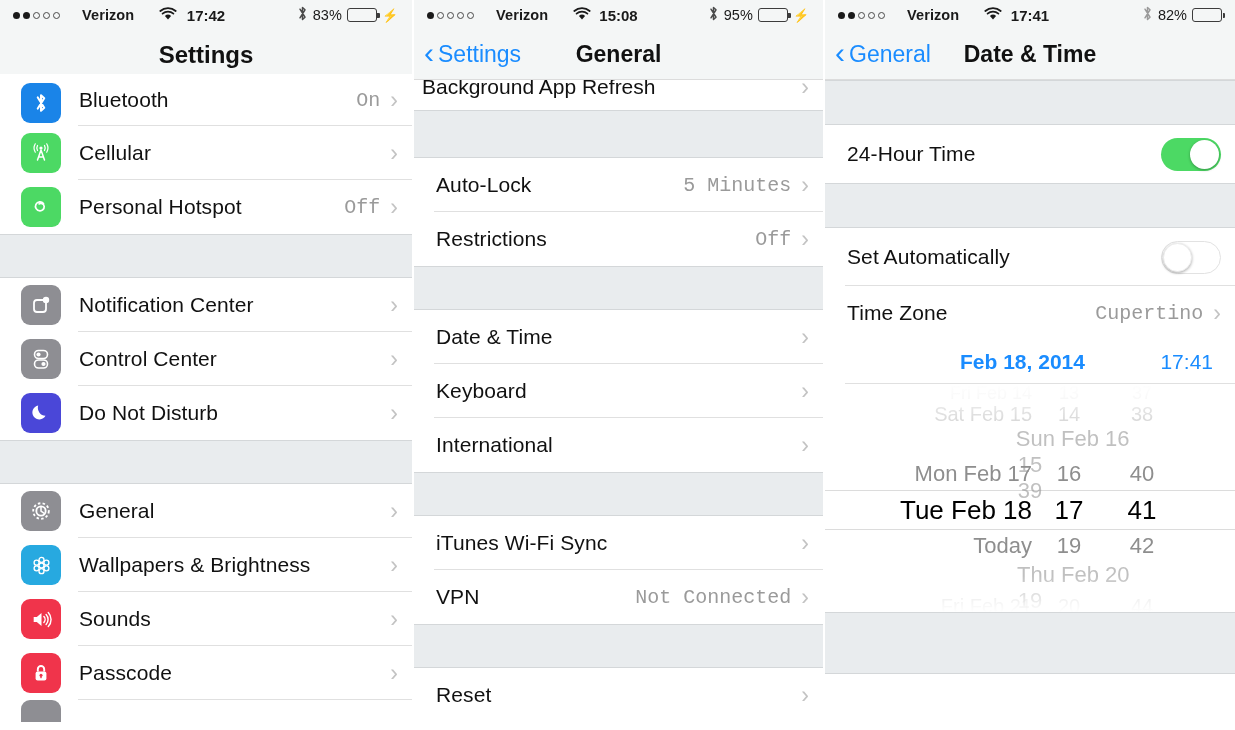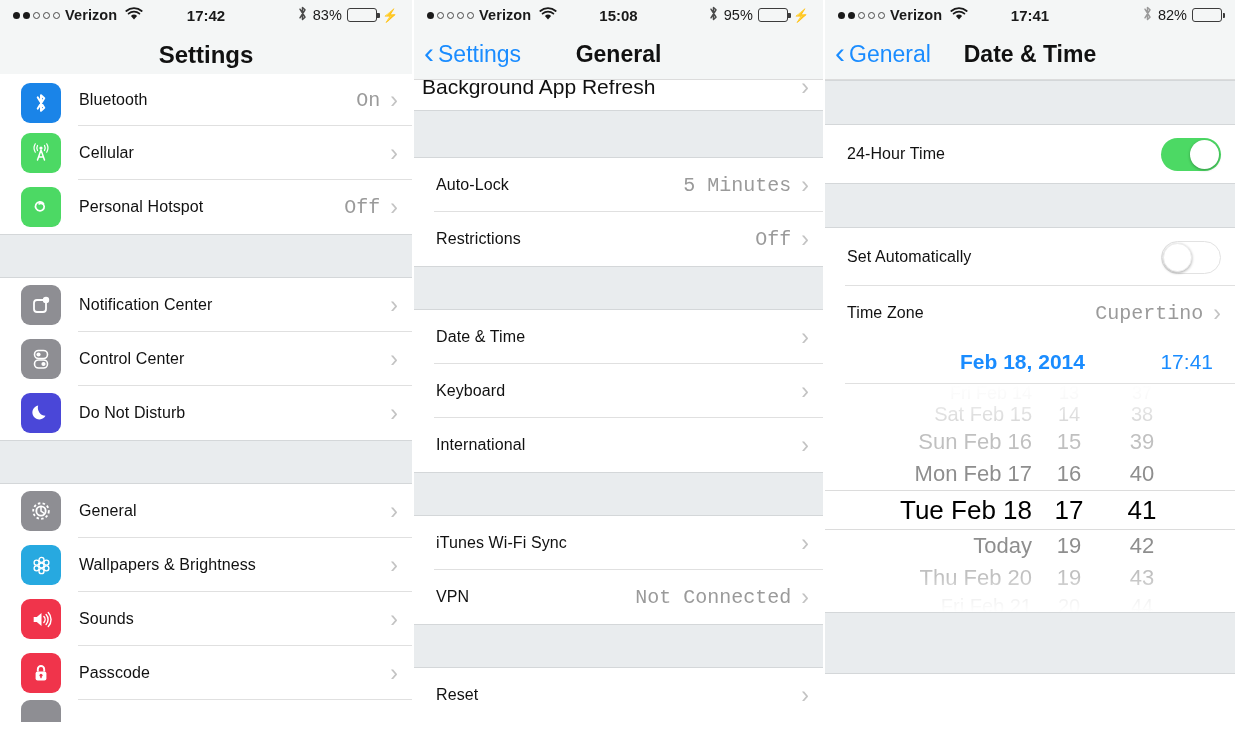--- a/index.html
+++ b/index.html
@@ -16,21 +16,21 @@
   .panel.p3 { width: 412px; }
   .panel.p2, .panel.p3 { border-left: 2px solid #ffffff; }
 
   
   .statusbar {
     height: 30px; display: flex; align-items: center;
     background: #f4f6f6; padding: 0 13px;
     font-size: 15px; font-weight: bold; color: #1a1a1a;
     position: relative;
   }
-  .sb-left { display: flex; align-items: center; gap: 5px; }
+  .sb-left { display: flex; align-items: center; gap: 22px; }
   .dots { display: flex; align-items: center; gap: 3px; }
   .dot { width: 7px; height: 7px; border-radius: 50%; }
   .dot.on { background: #1a1a1a; }
   .dot.off { background: transparent; border: 1.3px solid #4a4a4a; width: 7px; height: 7px; }
   .carrier { font-size: 14.5px; font-weight: bold; letter-spacing: .1px; }
   .wifi { margin-left: 3px; display: inline-block; }
   .sb-center {
     position: absolute; left: 0; right: 0; text-align: center;
     font-size: 15px; font-weight: bold; pointer-events: none;
   }
@@ -79,21 +79,21 @@
     position: absolute; bottom: 0; height: 1px; background: #e0e0e0;
     right: 0;
   }
   .row.icon-row .sep { left: 78px; }
   .row.plain .sep { left: 20px; }
   .icon {
     width: 40px; height: 40px; border-radius: 9px; margin-left: 21px;
     display: flex; align-items: center; justify-content: center;
     color: #fff; flex: none;
   }
-  .label { font-size: 16px; color: #111; margin-left: 18px; letter-spacing: .1px; }
+  .label { font-size: 21px; color: #111; margin-left: 18px; letter-spacing: .1px; }
   .row.plain .label { margin-left: 22px; }
   .value { margin-left: auto; font-size: 20px; color: #9a9a9a; font-family: Liberation Mono, monospace; }
   .chev {
     margin-left: 12px; color: #c3c3c3; font-size: 23px; font-weight: 300;
     line-height: 1;
   }
   .value + .chev { margin-left: 10px; }
   .row .chev.solo { margin-left: auto; }
 
   
@@ -127,21 +127,21 @@
     display: flex; align-items: center; height: 32px;
     font-size: 22px; color: #8e8e8e;
   }
   .pk-c1 { width: 215px; text-align: right; padding-right: 8px; }
   .pk-c2 { width: 58px; text-align: center; }
   .pk-c3 { width: 88px; text-align: center; }
   .pk-row.r-sel {
     color: #000000; font-size: 26px; font-weight: 400; height: 40px;
     border-top: 1px solid #dcdcdc; border-bottom: 1px solid #dcdcdc;
   }
-  .pk-row.f2 { opacity: .55; }
+  .pk-row.f2 { opacity: .55; flex-direction: column; }
   .pk-row.f3 { opacity: .32; font-size: 20px; height: 24px; }
   .pk-row.f4 { opacity: .14; font-size: 18px; height: 18px; }
   .pk-fade-top, .pk-fade-bot {
     position: absolute; left: 0; right: 0; height: 36px; pointer-events: none;
   }
   .pk-fade-top { top: 0; background: linear-gradient(#fff, rgba(255,255,255,0)); }
   .pk-fade-bot { bottom: 0; background: linear-gradient(rgba(255,255,255,0), #fff); }
 
   .filler { background: #fff; }
   .bottom-gap { background: #e9ecee; border-top: 1px solid #d4d7d9; border-bottom: 1px solid #d4d7d9; }

